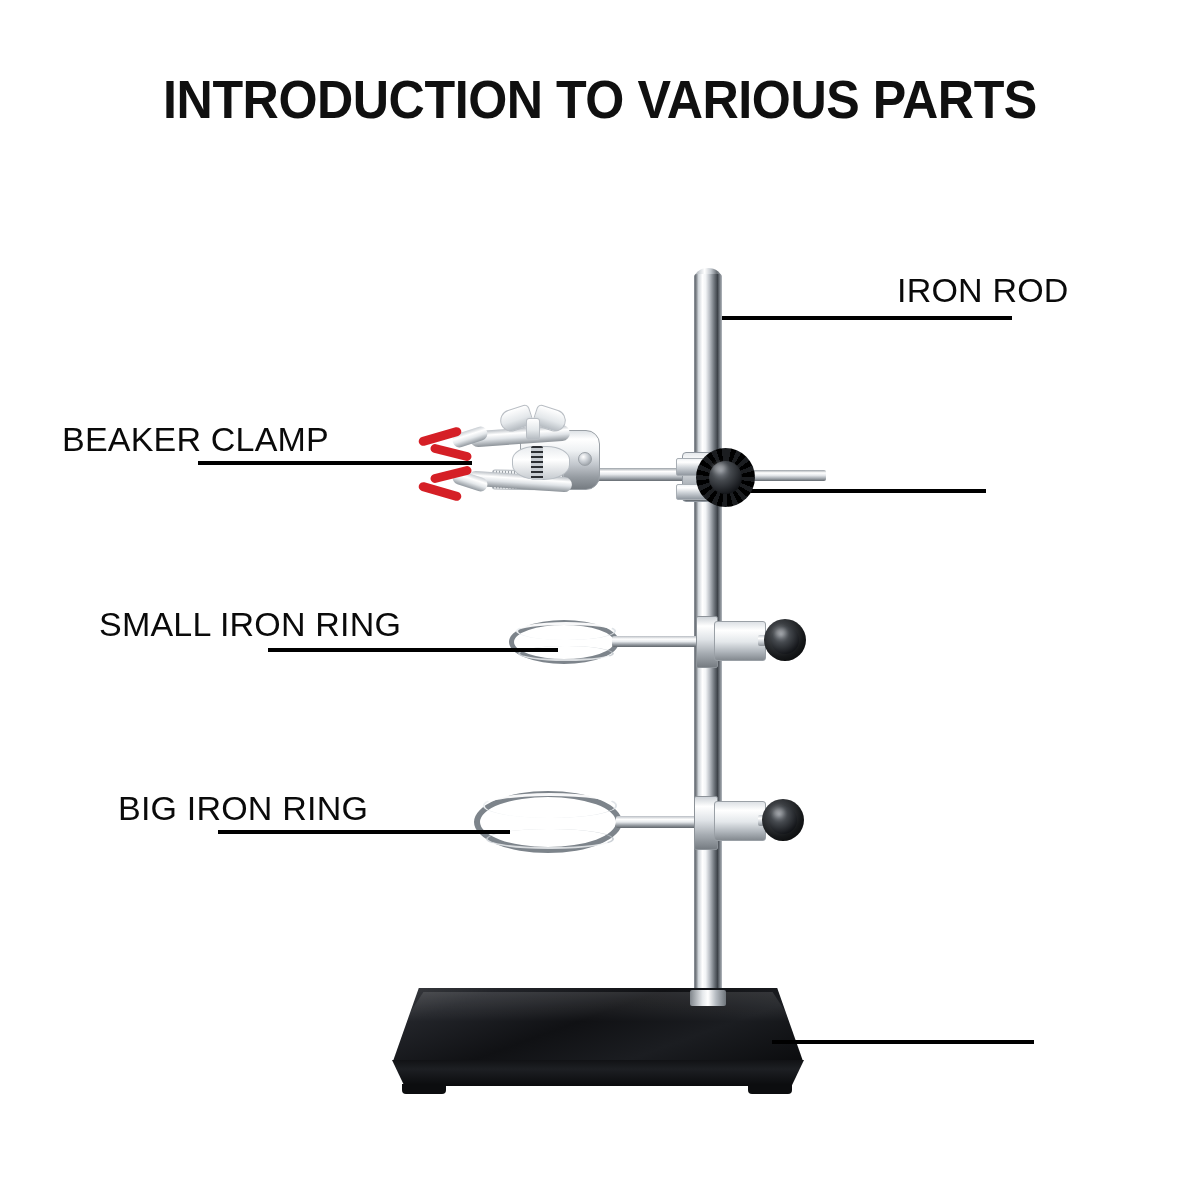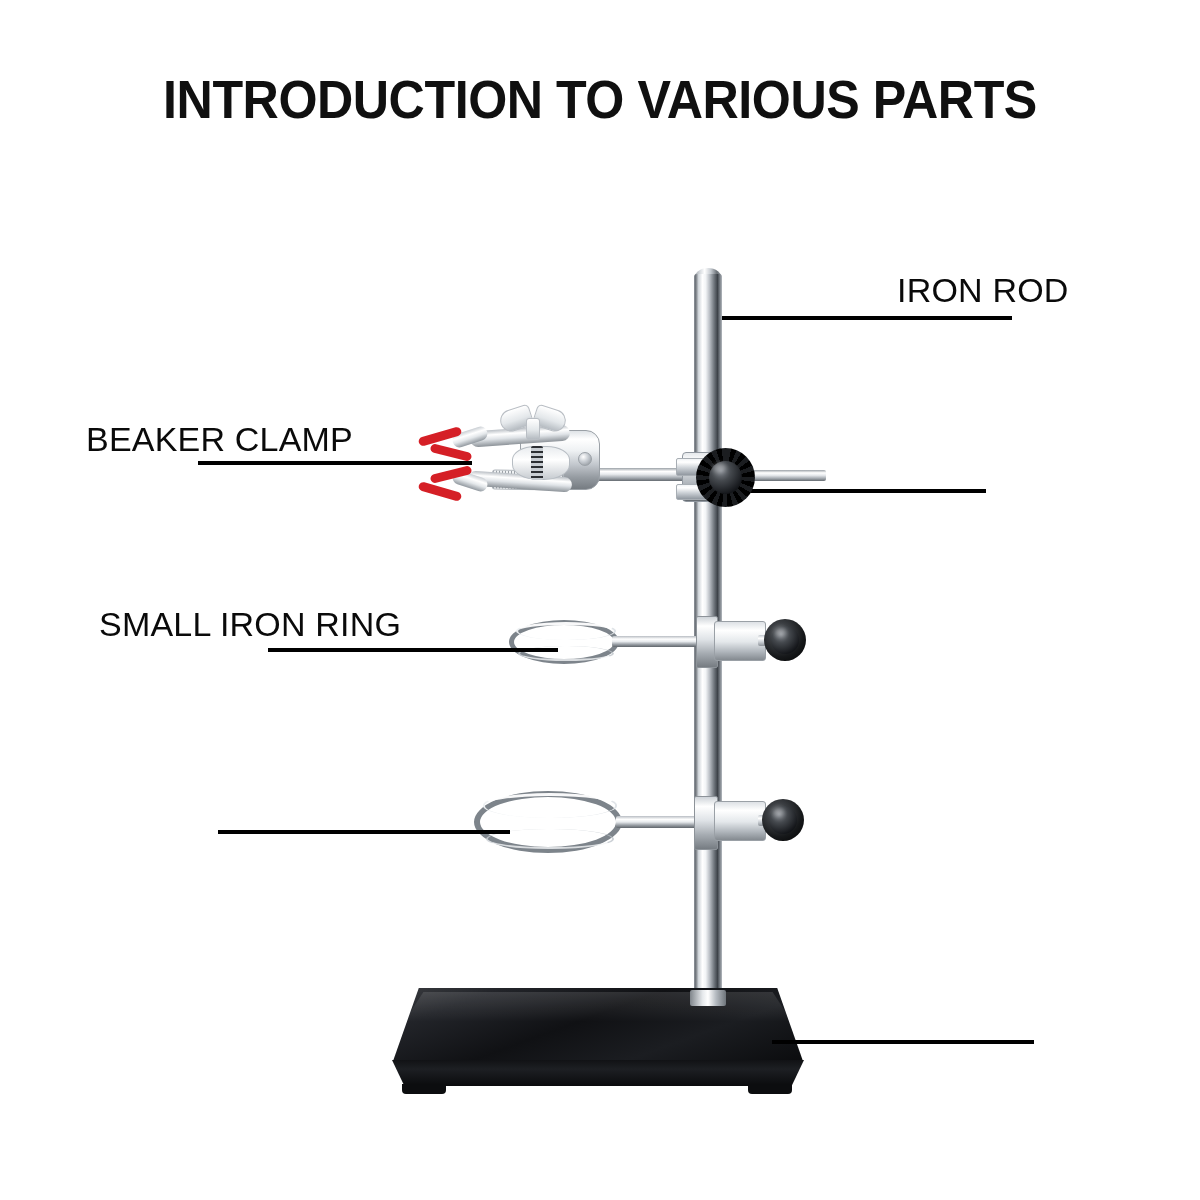--- a/index.html
+++ b/index.html
@@ -369,23 +369,24 @@
   <div class="pedestal-front" style="left:392px; top:1060px; width:412px; height:26px;
               clip-path: polygon(0% 0%, 100% 0%, 97% 100%, 3% 100%);"></div>
   <div class="pedestal-foot" style="left:402px; top:1084px; width:44px; height:10px;"></div>
   <div class="pedestal-foot" style="left:748px; top:1084px; width:44px; height:10px;"></div>
 
   <div class="callout-label" style="left:897px; top:271px;">IRON ROD</div>
   <div class="leader-line" style="left:722px; top:316px; width:290px;"></div>
 
   <div class="leader-line" style="left:724px; top:489px; width:262px;"></div>
 
-  <div class="callout-label" style="left:62px; top:420px;margin-left:24px;">BEAKER CLAMP</div>
+  <div class="callout-label" style="left:62px; top:420px;">BEAKER CLAMP</div>
   <div class="leader-line" style="left:198px; top:461px; width:274px;"></div>
 
   <div class="callout-label" style="left:99px; top:605px;">SMALL IRON RING</div>
   <div class="leader-line" style="left:268px; top:648px; width:290px;"></div>
 
+  <div class="callout-label" style="left:118px; top:789px;">BIG IRON RING</div>
   <div class="leader-line" style="left:218px; top:830px; width:292px;"></div>
 
   <div class="leader-line" style="left:772px; top:1040px; width:262px;"></div>
 
 </div>
 
 </body></html>

